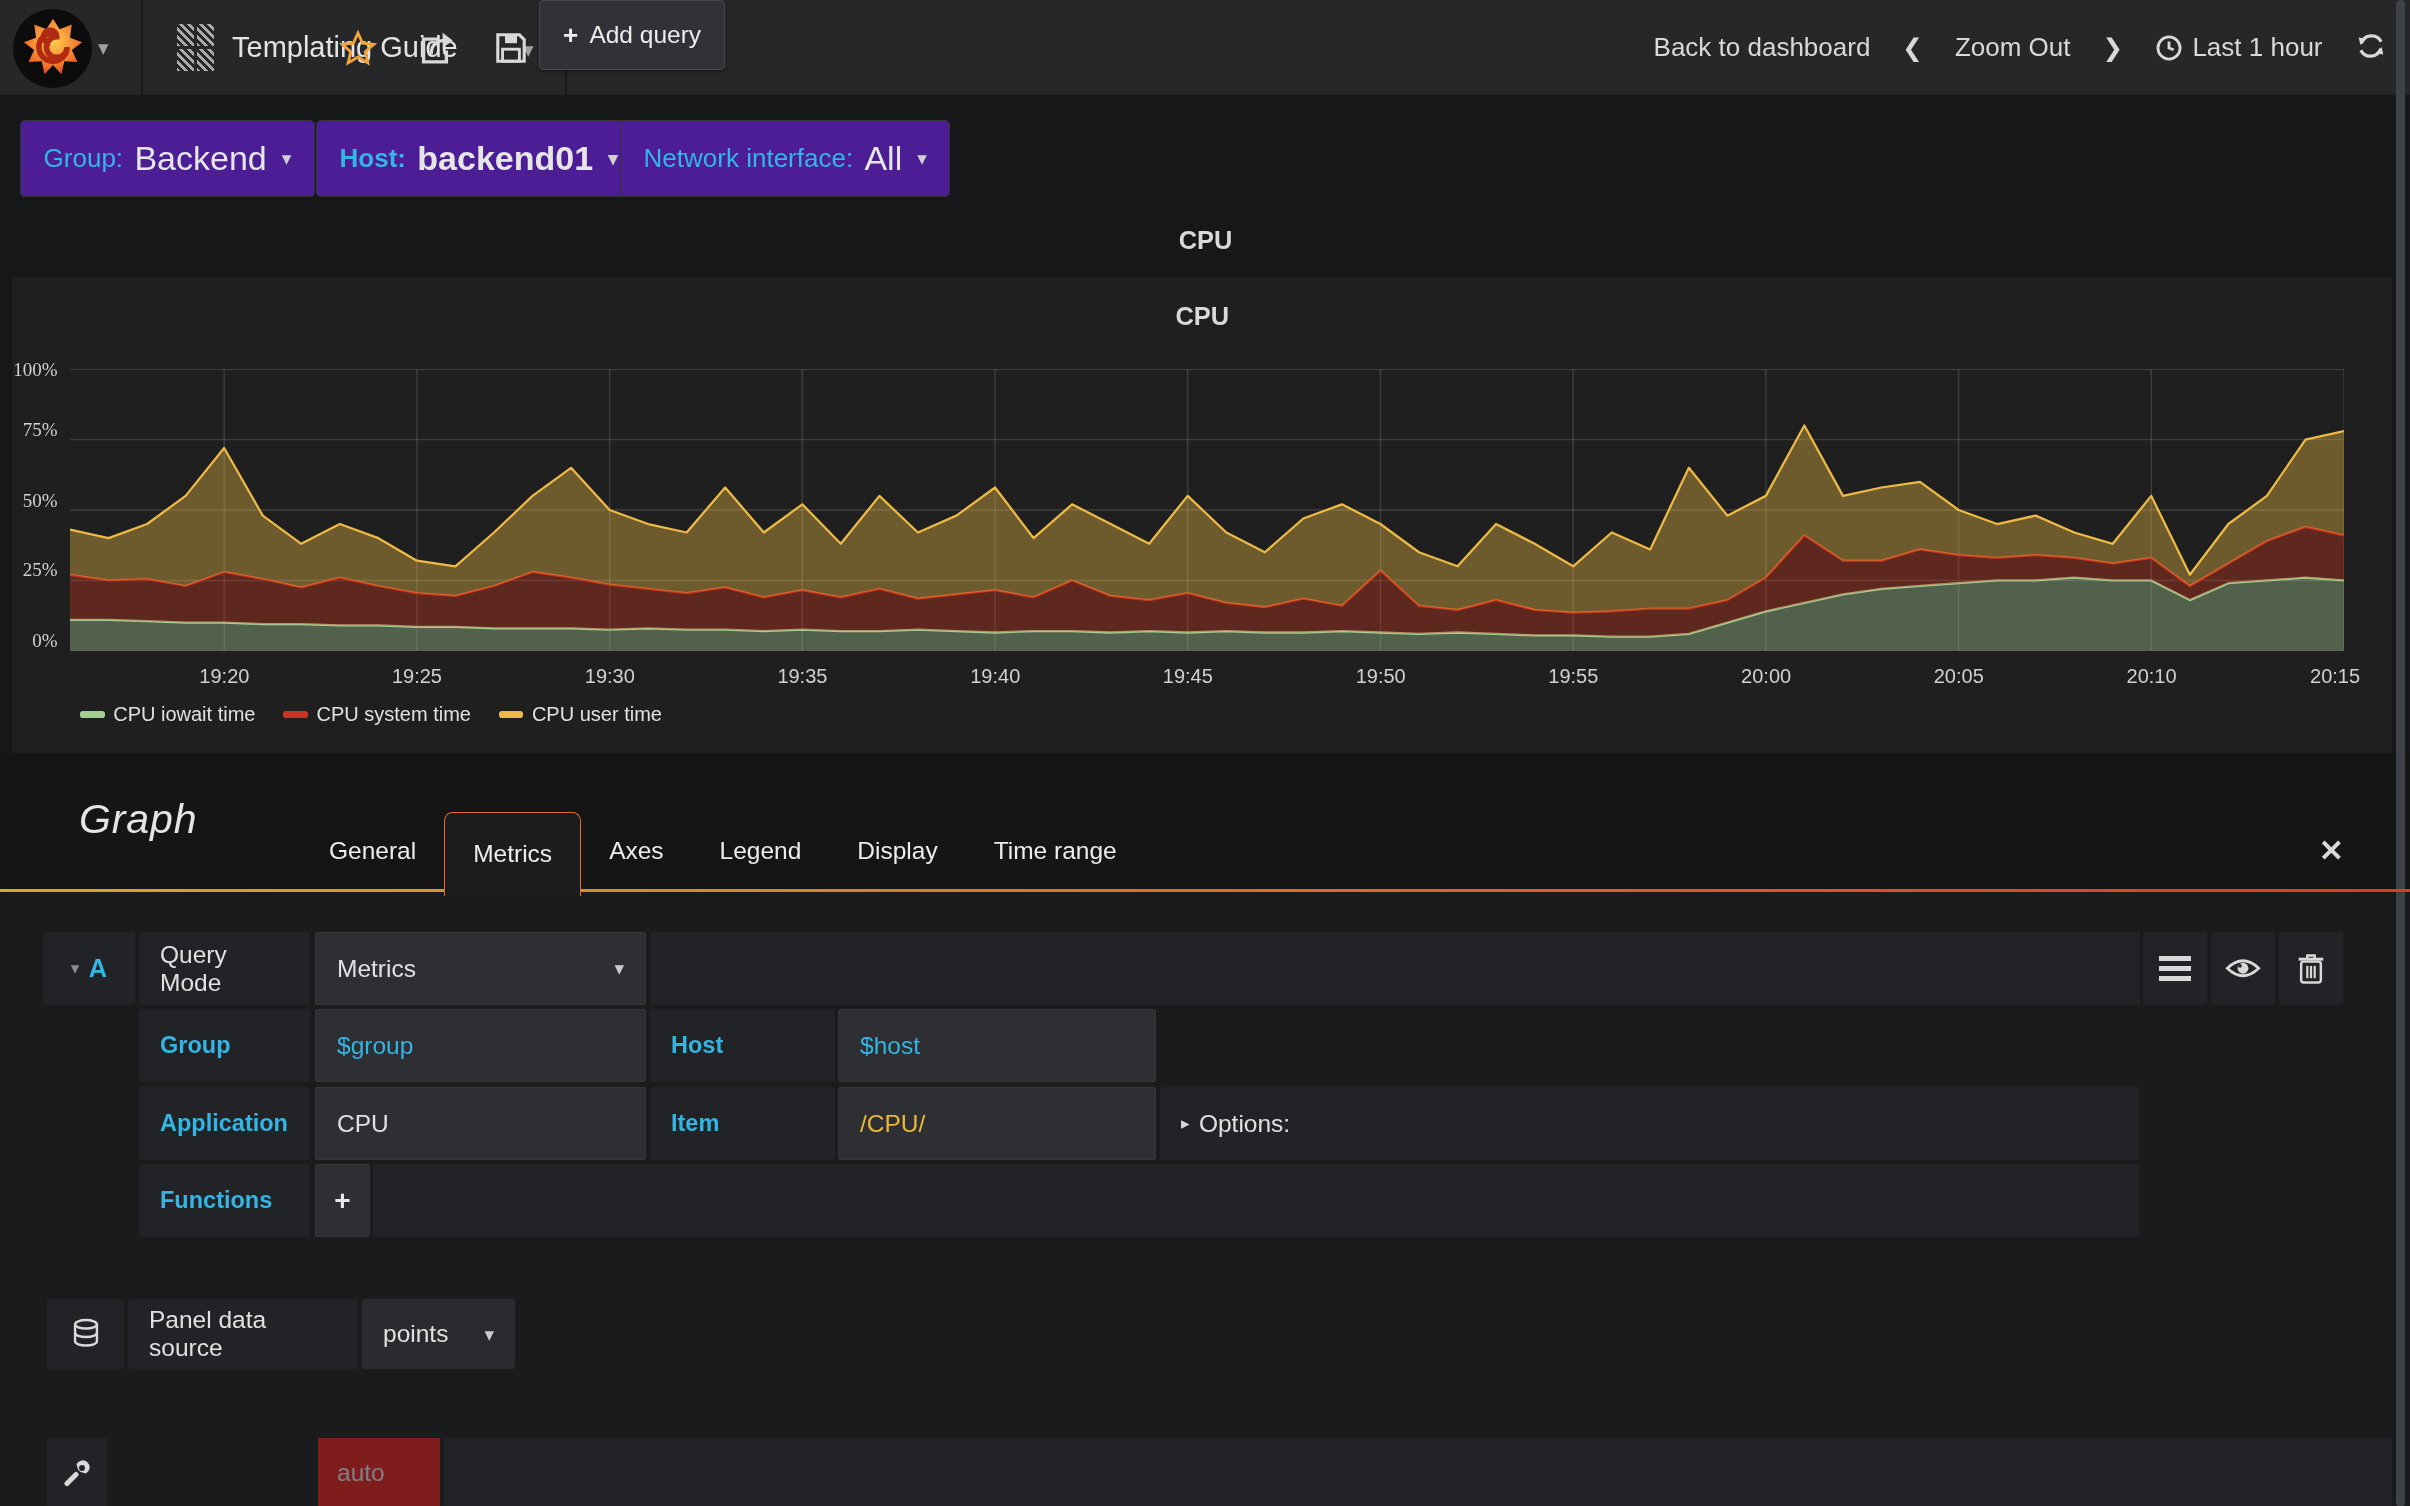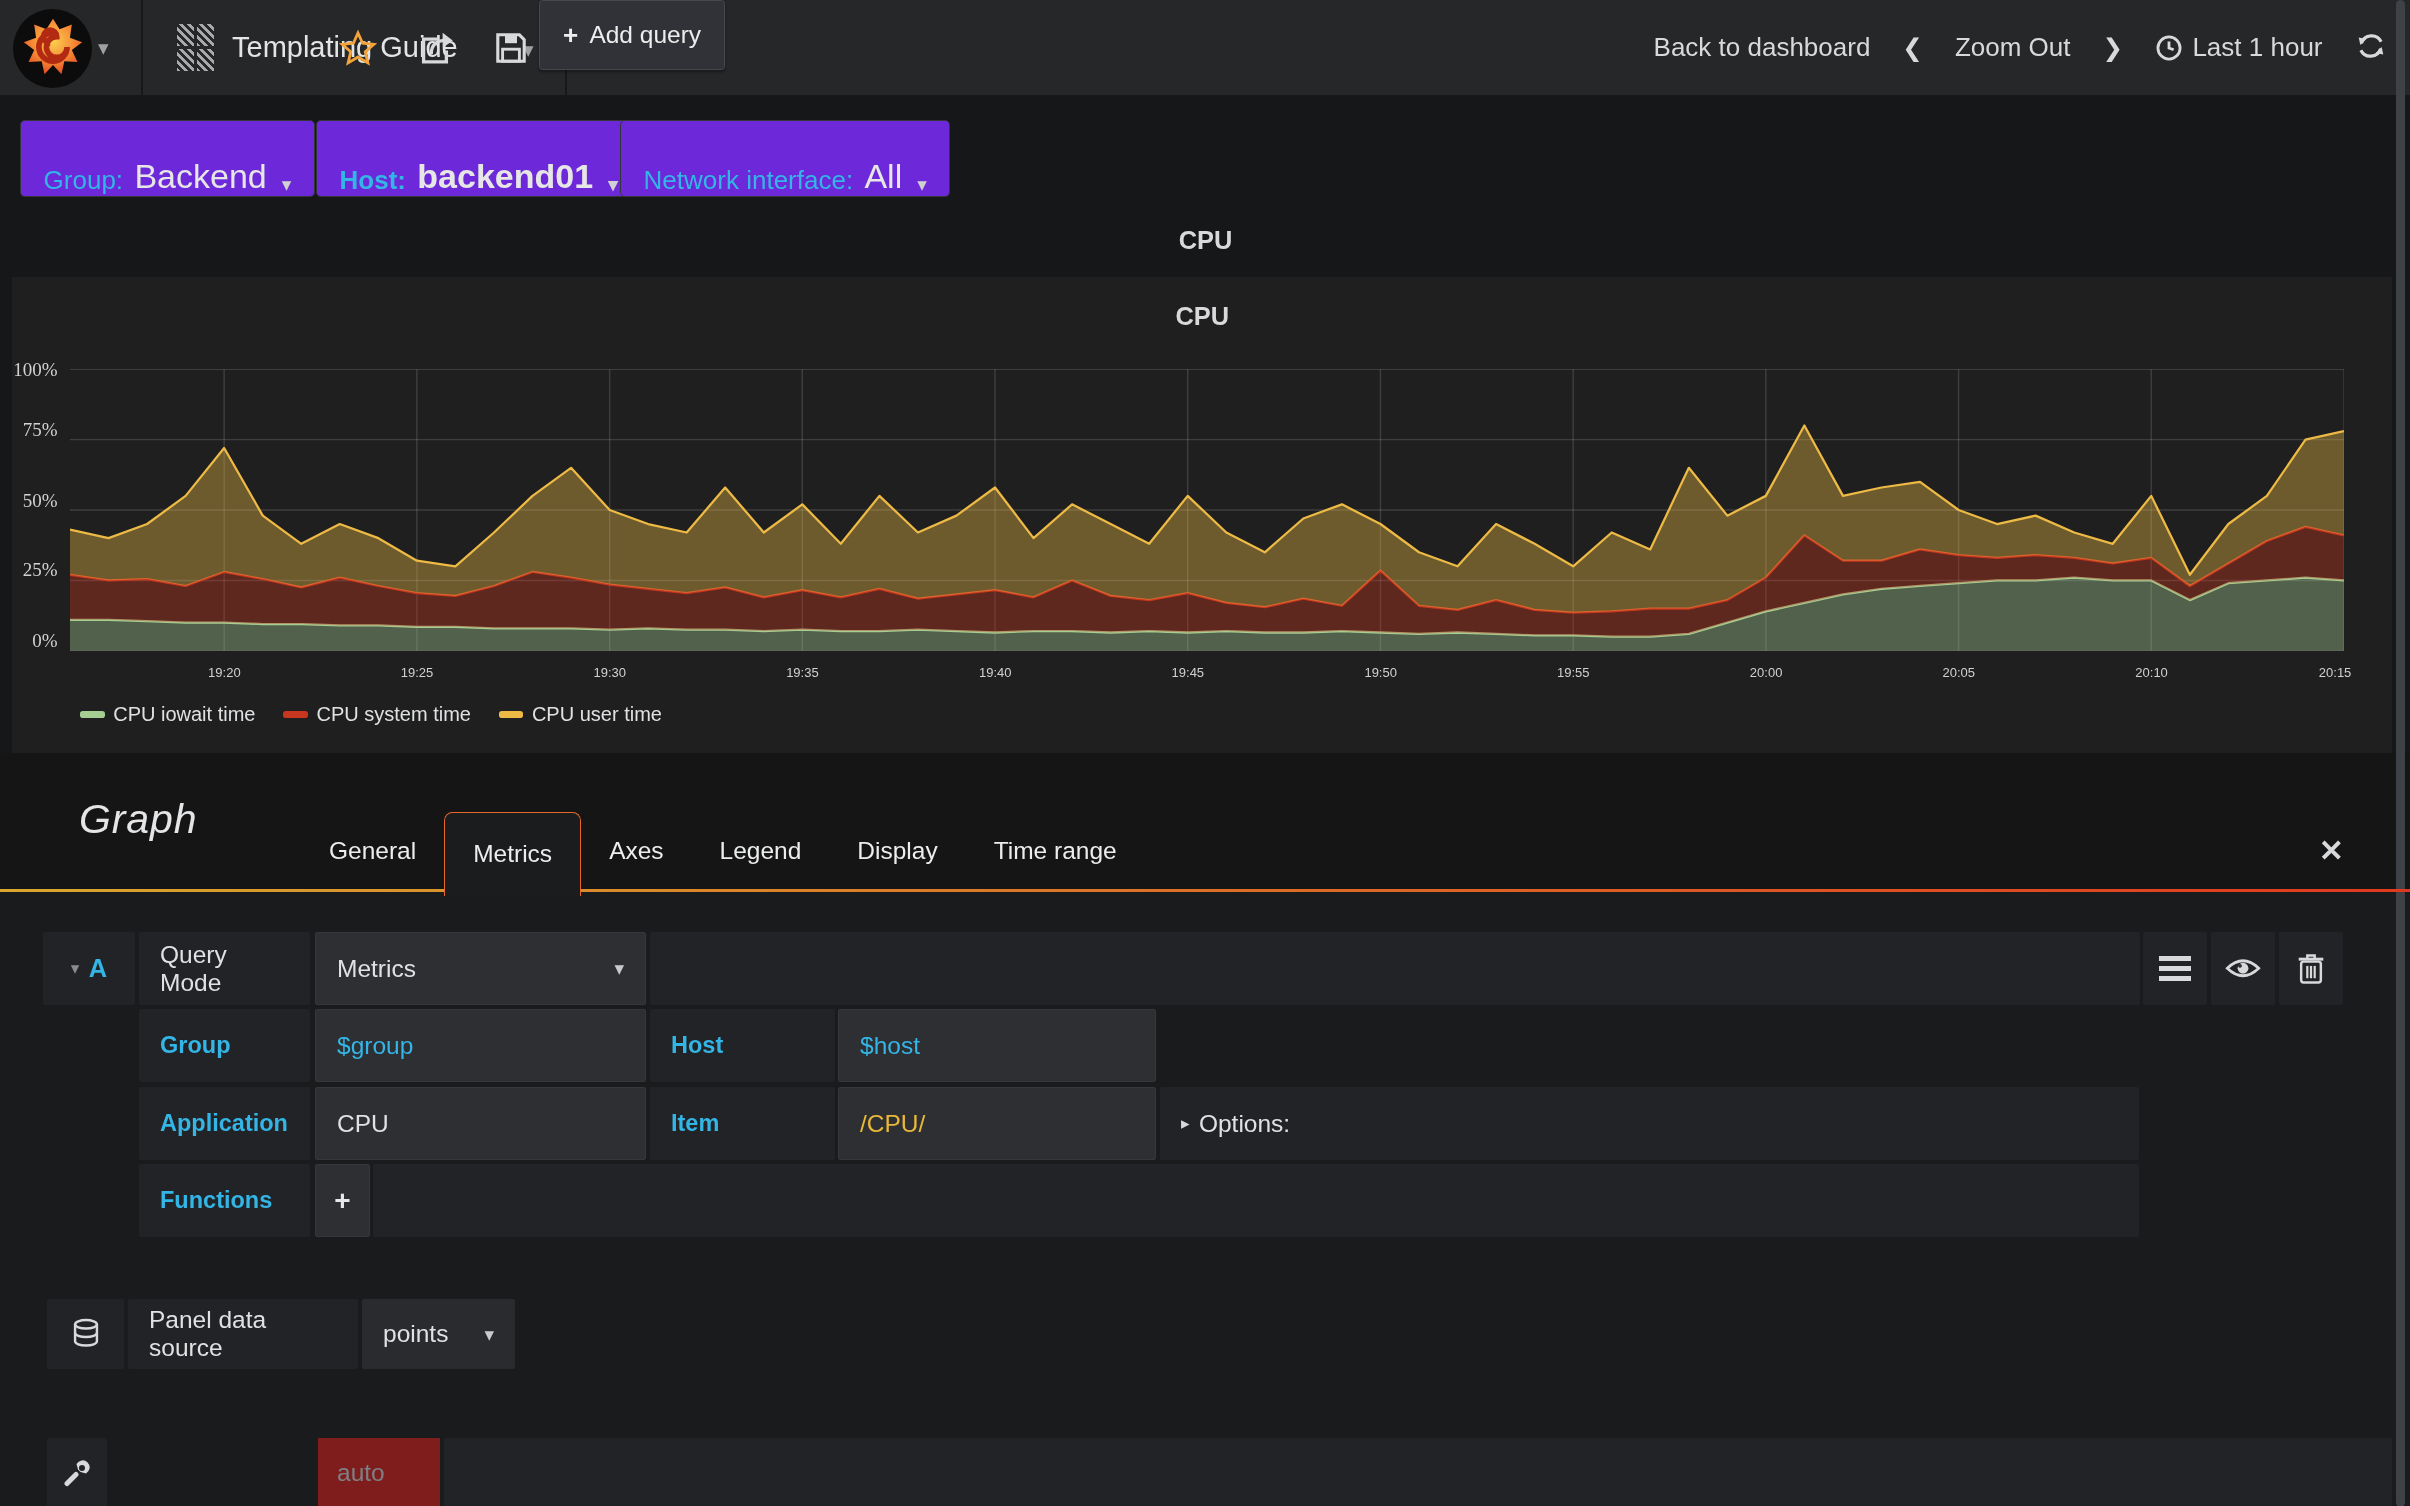--- a/index.html
+++ b/index.html
@@ -15,39 +15,39 @@
   .nav-caret { color:#9fa0a2; font-size:21px; }
   .grid-icon { display:inline-grid; grid-template-columns:17px 17px; grid-template-rows:22.6px 22.6px; gap:2.8px; }
   .grid-icon span { background:repeating-linear-gradient(45deg,#a8a9ab 0 2.8px,#262729 2.8px 5.6px); }
   .nav-title { font-size:29px; color:#e3e4e6; }
   .nav-icon-btn { display:flex; align-items:center; justify-content:center; width:53px; height:95px; cursor:pointer; }
   .nav-right { position:absolute; right:24.5px; top:0; height:95px; display:flex; align-items:center; gap:32px; }
   .nav-right .txt { font-size:26px; color:#d8d9da; cursor:pointer; }
   .chev { font-size:24.5px; color:#d8d9da; cursor:pointer; }
 
   
-  .tpl-box { position:absolute; top:120px; height:77px; background:#6d28d9; border:1.9px solid #343537;
-             border-radius:4.7px; display:flex; align-items:flex-end; padding:0 22.6px; gap:11.3px; cursor:pointer; }
+  .tpl-box { position:absolute; top:120px; height:77px; background:#4c1d95; border:1.9px solid #343537;
+             border-radius:4.7px; display:flex; align-items:center; padding:0 22.6px; gap:11.3px; cursor:pointer; }
   .tpl-label { color:#33b5e5; font-size:26px; }
   .tpl-value { color:#e6e6e6; font-size:34px; }
   .tpl-caret { color:#cfd0d1; font-size:19px; margin-left:3.8px; }
 
   
   .row-title { position:absolute; left:0; top:226px; width:2411px; text-align:center;
                font-size:25.4px; font-weight:bold; color:#d8d9da; }
 
   
   .panel { position:absolute; left:12.2px; top:277px; width:2380px; height:476px; background:#1f1f20; }
   .panel-title { position:absolute; left:0; top:24.5px; width:100%; text-align:center;
                  font-size:25.4px; font-weight:bold; color:#d8d9da; }
   .plot { position:absolute; left:58px; top:92px; width:2274px; height:282px; }
   .ylabels { position:absolute; left:0px; top:92px; width:51px; height:282px; }
   .ylabels span { position:absolute; right:5.6px; width:100%; text-align:right; font-size:19px; color:#d0d1d2;font-family:Liberation Serif, serif; }
   .xlabels { position:absolute; left:58px; top:388px; width:2274px; height:24.5px; }
-  .xlabels span { position:absolute; transform:translateX(-50%); font-size:13px; color:#d0d1d2; white-space:nowrap; }
+  .xlabels span { position:absolute; transform:translateX(-50%); font-size:20px; color:#d0d1d2; white-space:nowrap; }
   .legend { position:absolute; left:68px; top:426px; display:flex; align-items:center; gap:28px; }
   .legend .item { display:flex; align-items:center; gap:8.5px; cursor:pointer; }
   .legend .swatch { width:24.5px; height:6.6px; border-radius:2.8px; }
   .legend .lbl { font-size:20px; color:#e0e1e2; }
 
   
   .editor-head { position:absolute; left:0; top:753px; width:2411px; height:138px; background:#151516; }
   .graph-title { position:absolute; left:79px; top:43px; font-size:41px; font-style:italic; font-weight:300;
                  color:#e4e5e6; letter-spacing:0.9px; }
   .tabbar { position:absolute; left:301px; bottom:0; height:81px; display:flex; align-items:stretch; }

